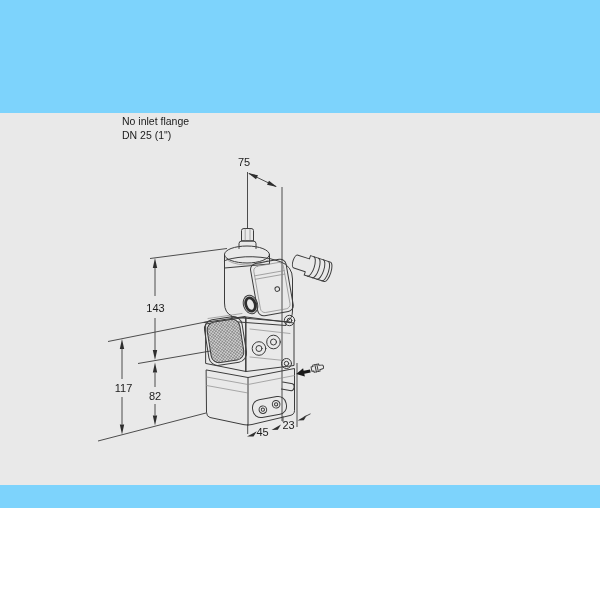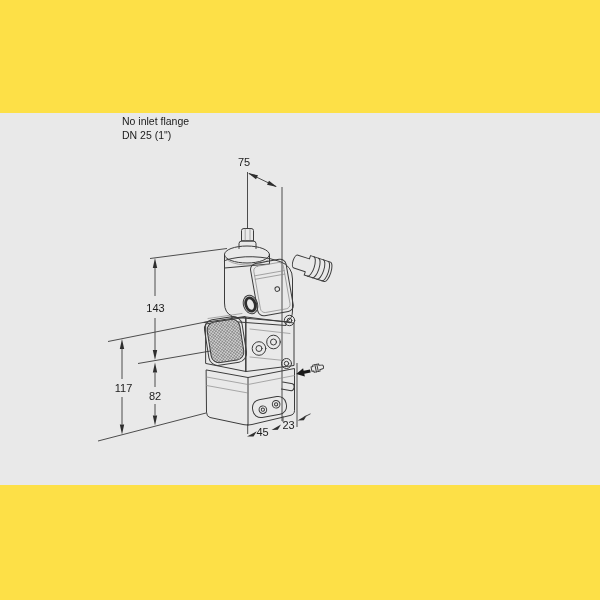--- a/index.html
+++ b/index.html
@@ -1,16 +1,16 @@
 <!DOCTYPE html>
 <html><head>
 <meta charset="utf-8">
 <style>
   html,body{margin:0;padding:0;background:#ffffff;}
-  .canvas{position:relative;width:600px;height:600px;background:#fde047;overflow:hidden;
+  .canvas{position:relative;width:600px;height:508px;background:#7dd3fc;overflow:hidden;
           font-family:"Liberation Sans", sans-serif;}
   svg{position:absolute;left:0;top:0;}
   .dim{font:11px "Liberation Sans", sans-serif;fill:#1c1c1c;}
   .note{font:10.5px "Liberation Sans", sans-serif;fill:#1a1a1a;}
   .dl{stroke:#4d4d4d;stroke-width:1;fill:none;}
   .ah{fill:#2e2e2e;stroke:none;}
   .edge{stroke:#3c3c3c;stroke-width:1;stroke-linejoin:round;stroke-linecap:round;fill:none;}
   .lt{stroke:#8a8a8a;stroke-width:0.7;fill:none;}
 </style>
 </head>

